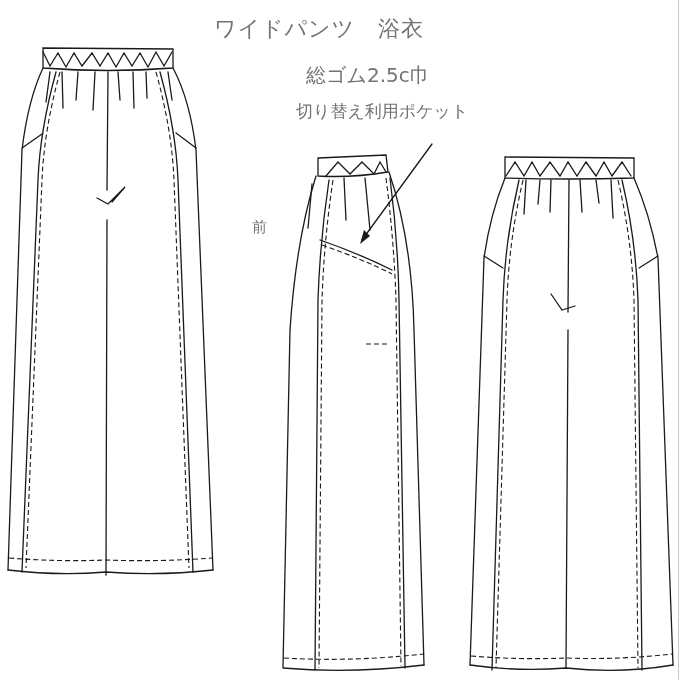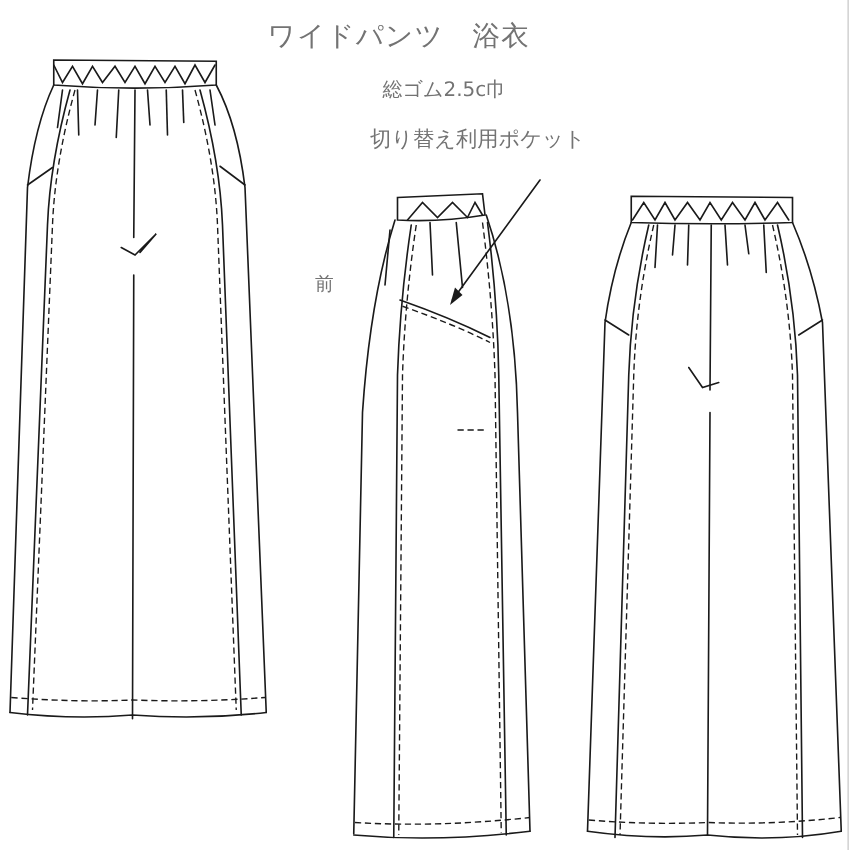--- a/index.html
+++ b/index.html
@@ -1,21 +1,21 @@
 <!DOCTYPE html>
 <html><head>
 <meta charset="utf-8">
 <style>
   html, body { margin:0; padding:0; background:#fff; }
   body { width:680px; height:680px; position:relative; overflow:hidden; font-family:"DejaVu Sans", sans-serif; }
   .frame { position:absolute; left:0; top:0; width:679px; height:680px; border-right:1px solid #c8c8c8; box-sizing:border-box; }
   svg { position:absolute; left:0; top:0; }
   .lbl { position:absolute; color:#737373; white-space:nowrap; }
   #title { left:214px; top:14px; font-size:22px; letter-spacing:1px; }
-  #elastic { left:306px; top:62px; font-size:16px; }
+  #elastic { left:306px; top:62px; font-size:20px; }
   #pocket { left:296px; top:100px; font-size:17px; }
   #front { left:252px; top:218px; font-size:15px; }
   .ln { fill:none; stroke:#1a1a1a; stroke-width:1.3; stroke-linecap:round; }
   .dash { fill:none; stroke:#1a1a1a; stroke-width:1.1; stroke-dasharray:5 3; }
 </style>
 </head>
 <body>
 
 <div class="frame"></div>
 

